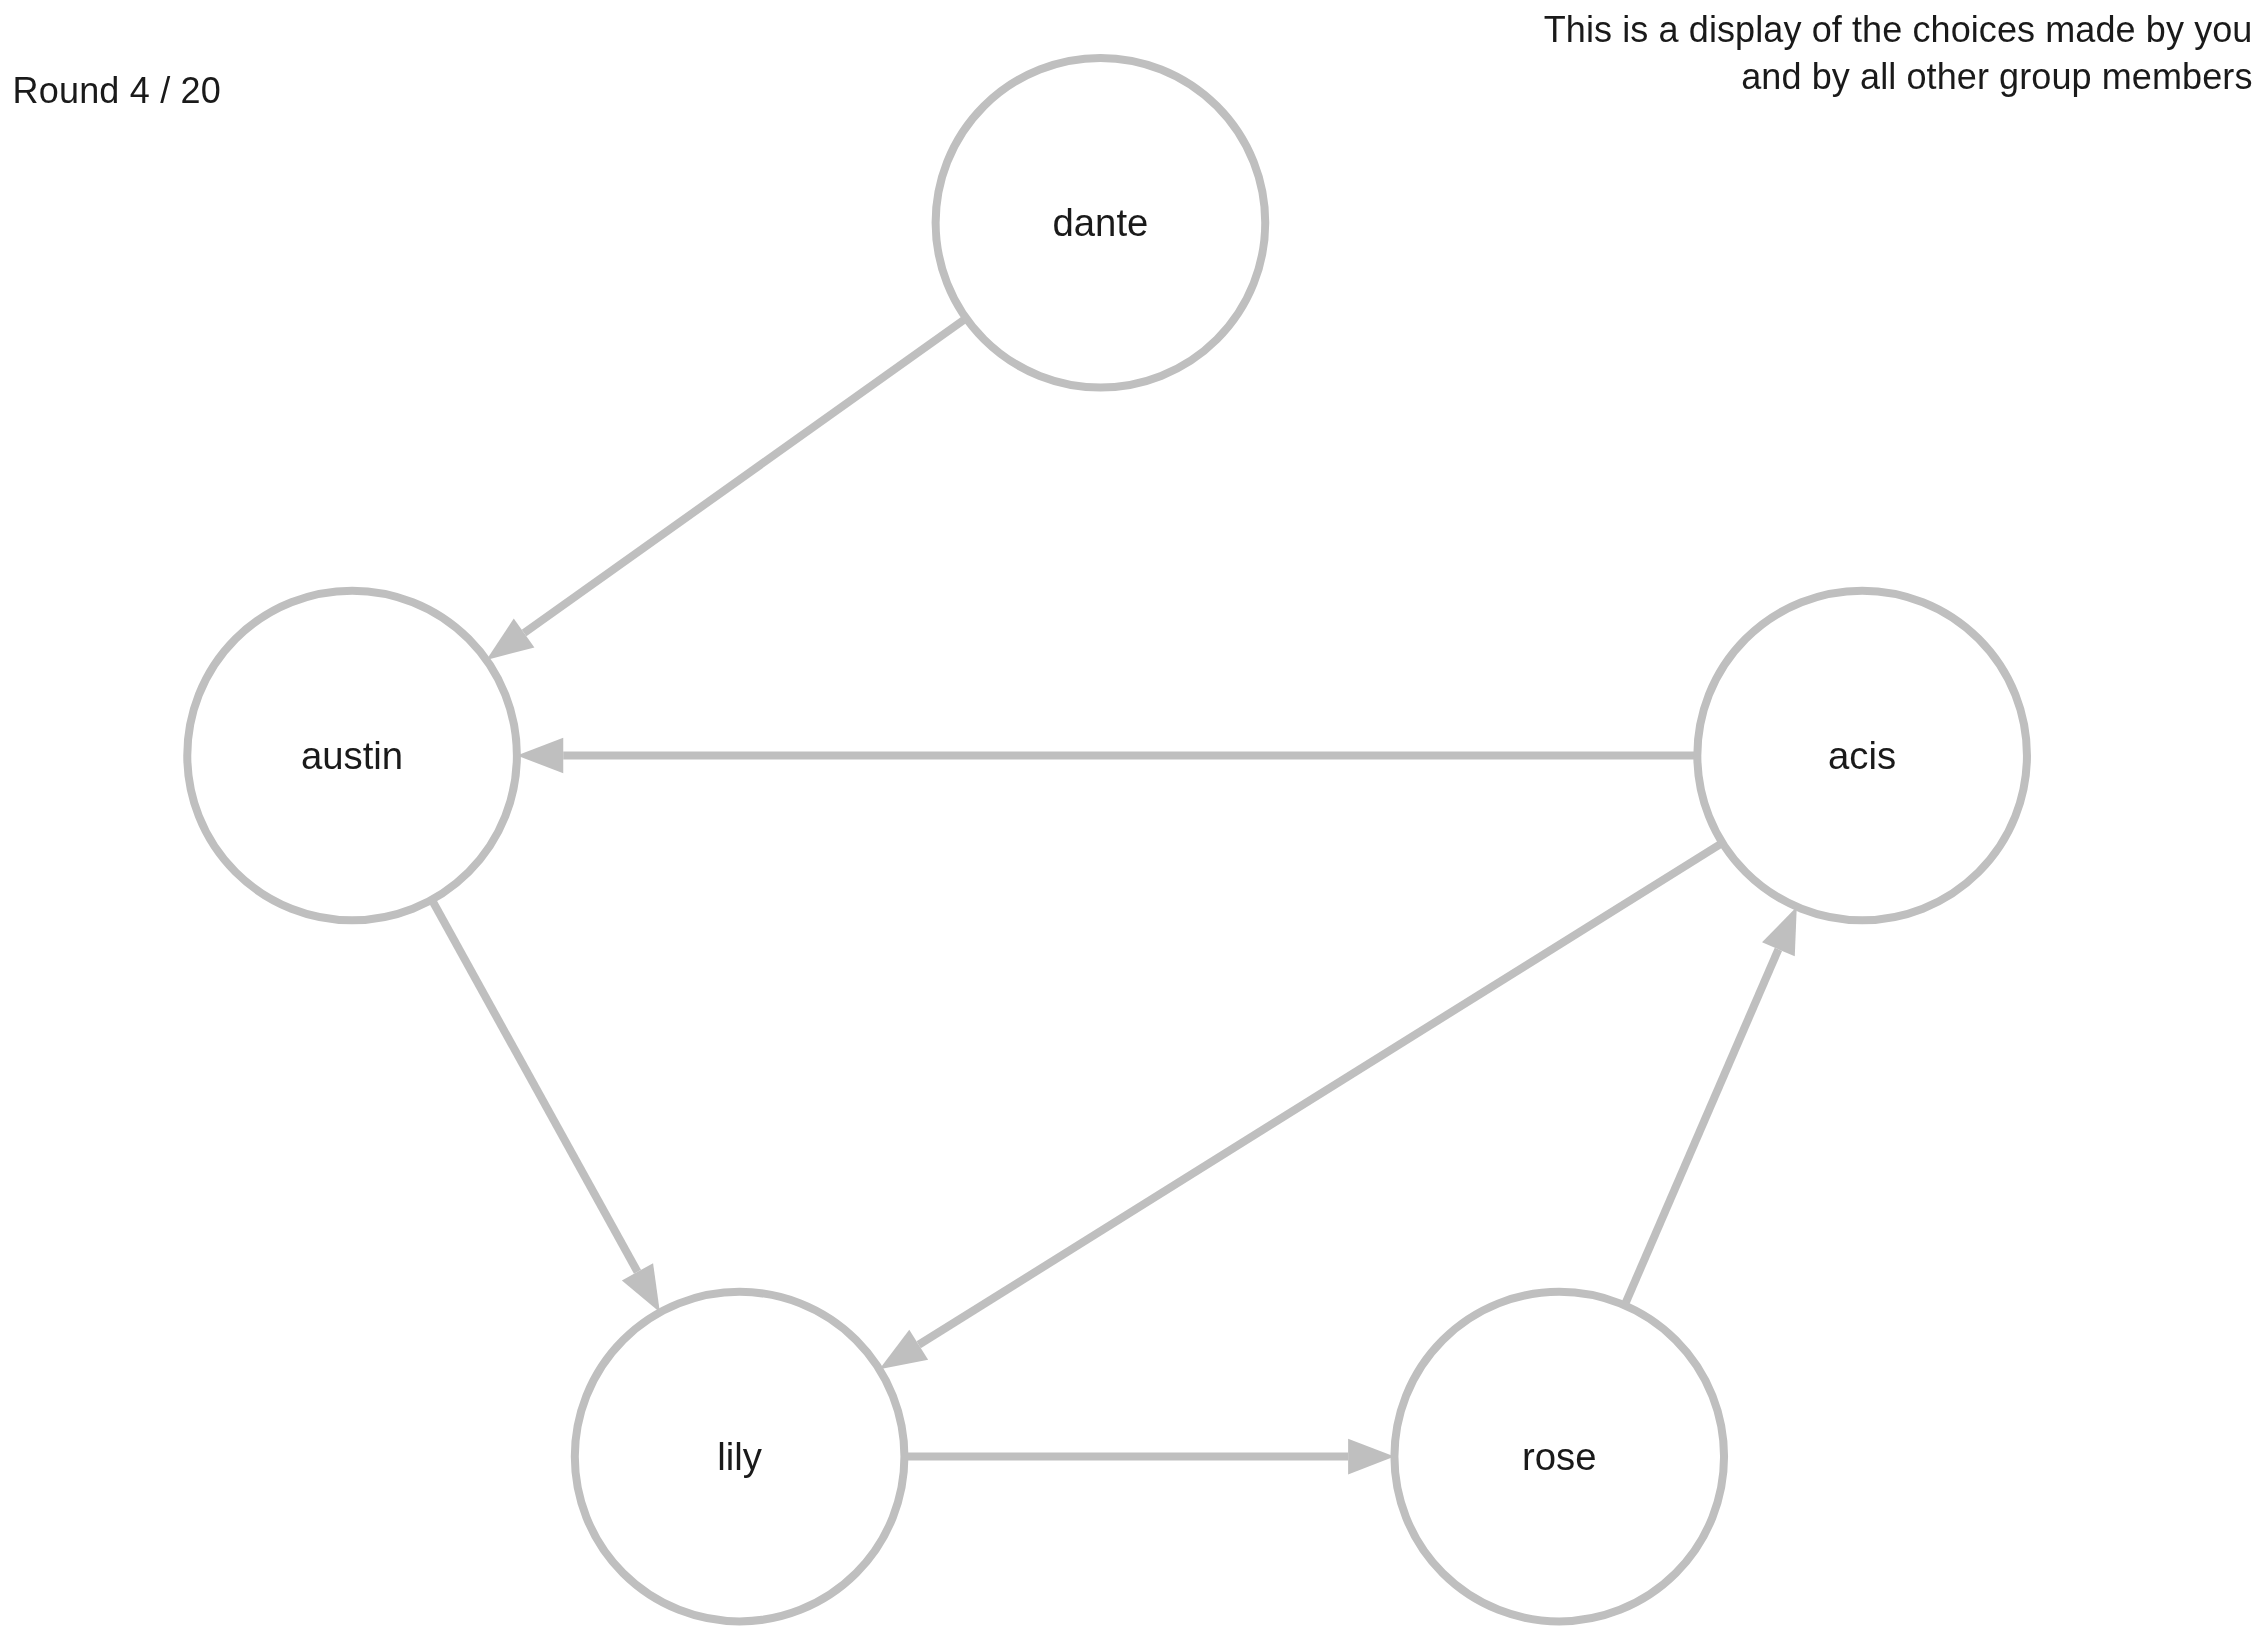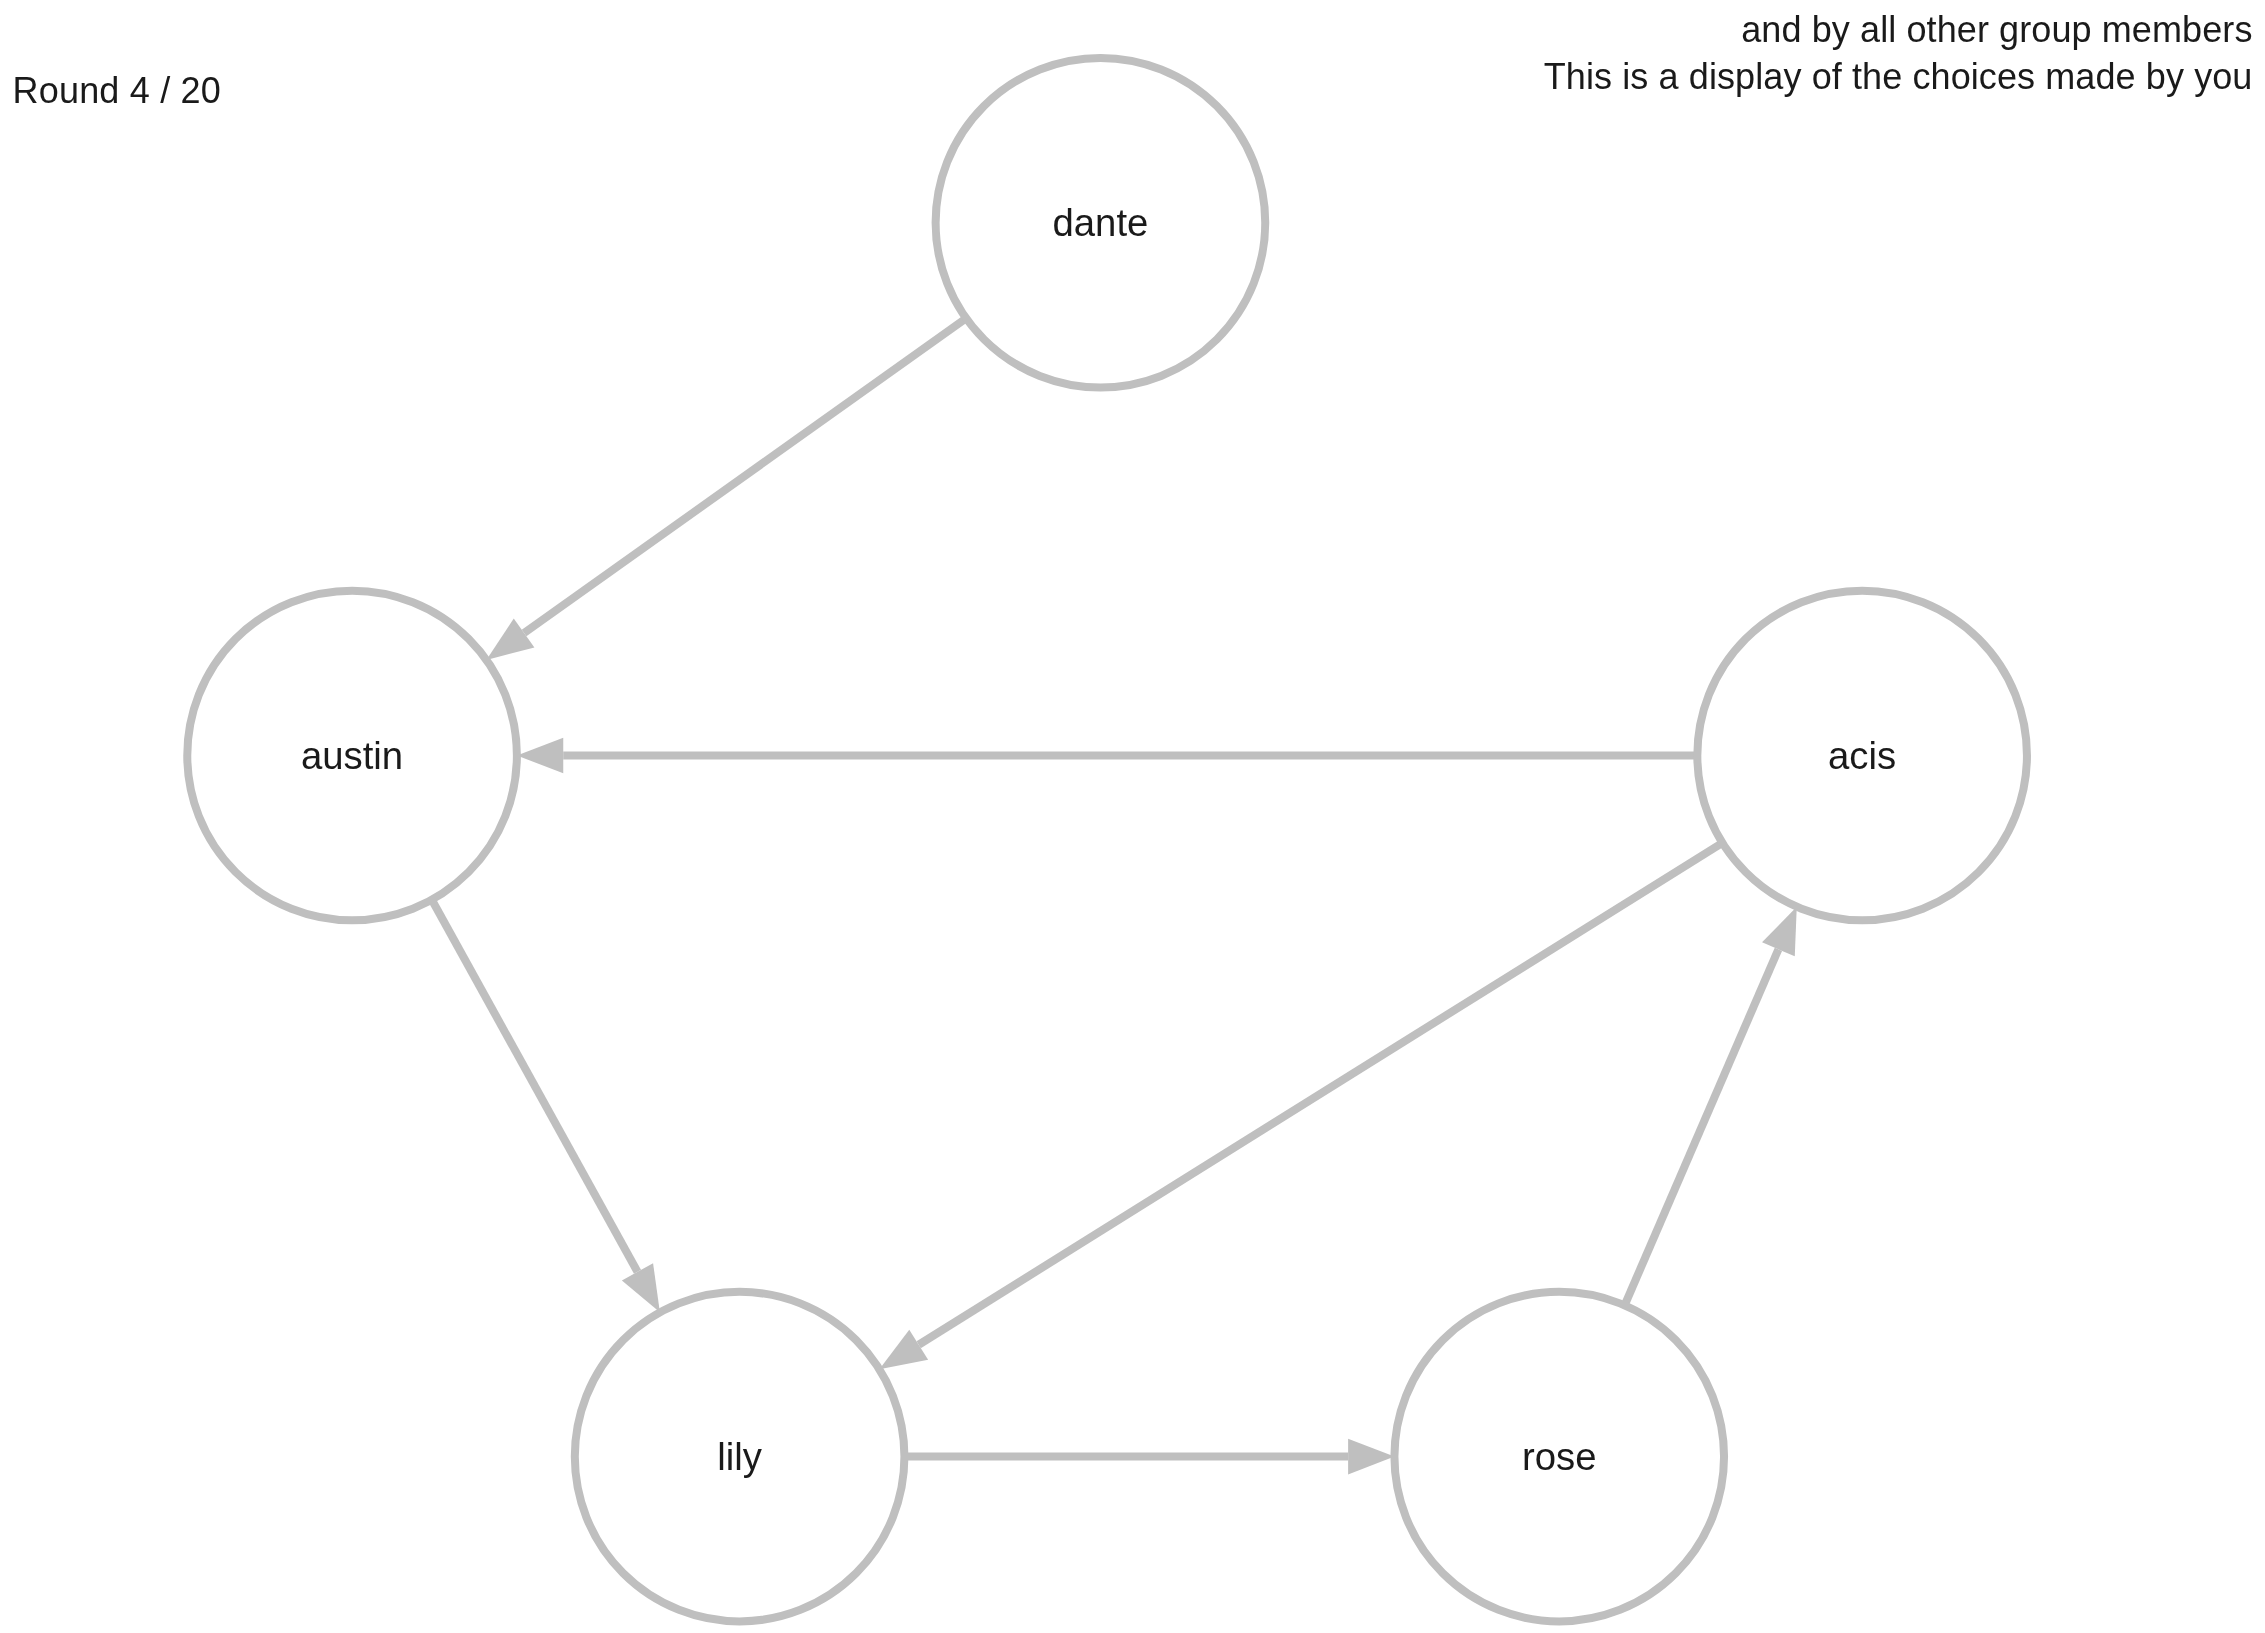--- a/index.html
+++ b/index.html
@@ -73,22 +73,22 @@
   }
 </style>
 </head>
 <body>
 
 <div id="app">
 
   <div class="round-label">Round 4 / 20</div>
 
   <div class="instruction-block">
+    <span class="line">This is a display of the choices made by you</span>
     <span class="line">and by all other group members</span>
-    <span class="line">This is a display of the choices made by you</span>
   </div>
 
   <svg id="graph-canvas" viewBox="0 0 2542 1833" xmlns="http://www.w3.org/2000/svg">
     <g id="edge-layer">
         <line x1="1084.2897766199694" y1="357.2913256919742" x2="588.0720158976608" y2="710.5511124919034" class="edge-path"></line>
         <polygon points="545.7102233800306,740.7086743080258 576.4729536606906,694.2581153697379 599.671078134631,726.8441096140689" class="arrow-head"></polygon>
         <line x1="1905" y1="848" x2="632" y2="848" class="edge-path"></line>
         <polygon points="580,848 632,828 632,868" class="arrow-head"></polygon>
         <line x1="484.4943726784187" y1="1009.912807581415" x2="715.3504522984582" y2="1427.576565422728" class="edge-path"></line>
         <polygon points="740.5056273215813,1473.0871924185851 697.8463649923593,1437.251632739314 732.8545396045571,1417.901498106142" class="arrow-head"></polygon>

